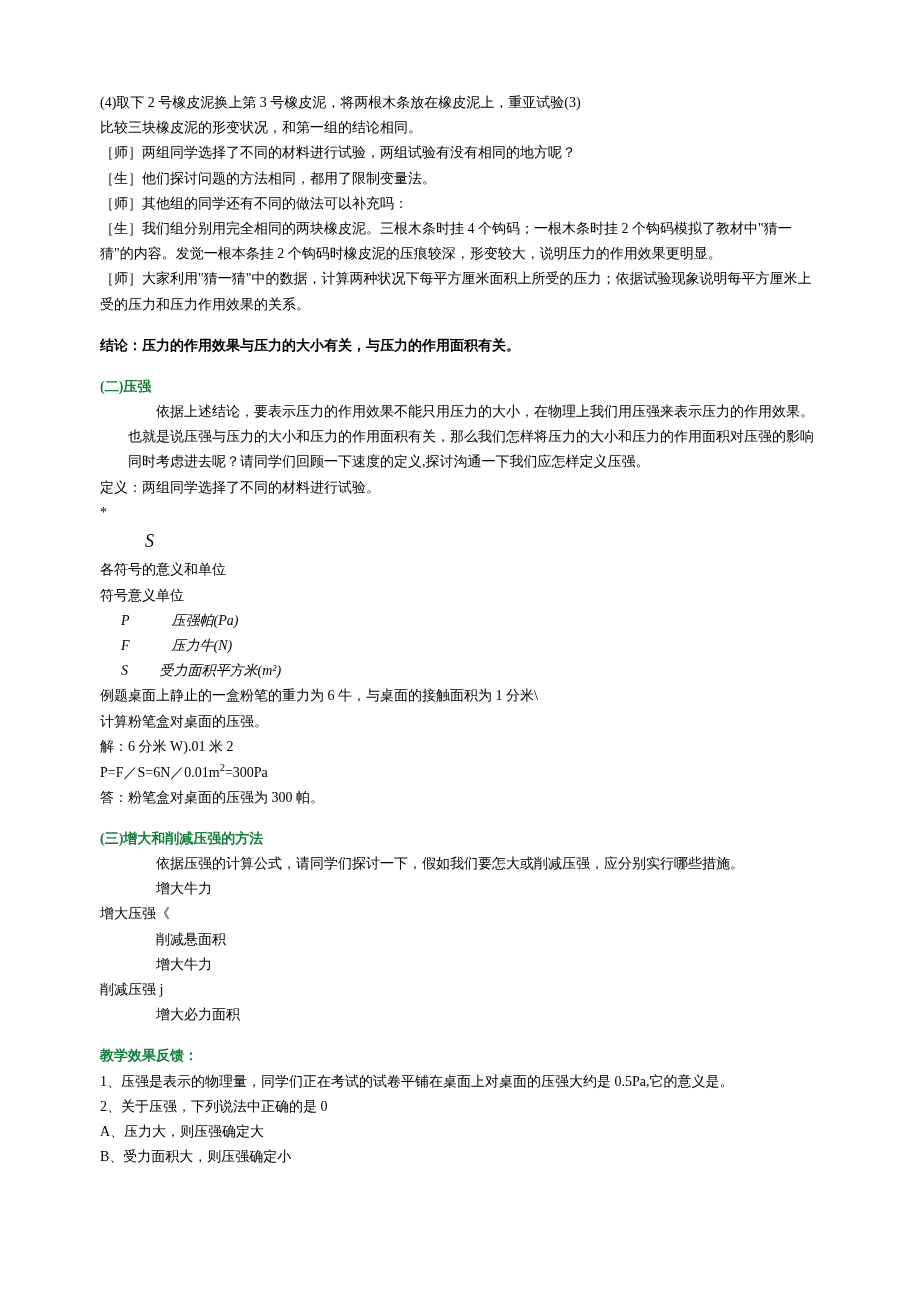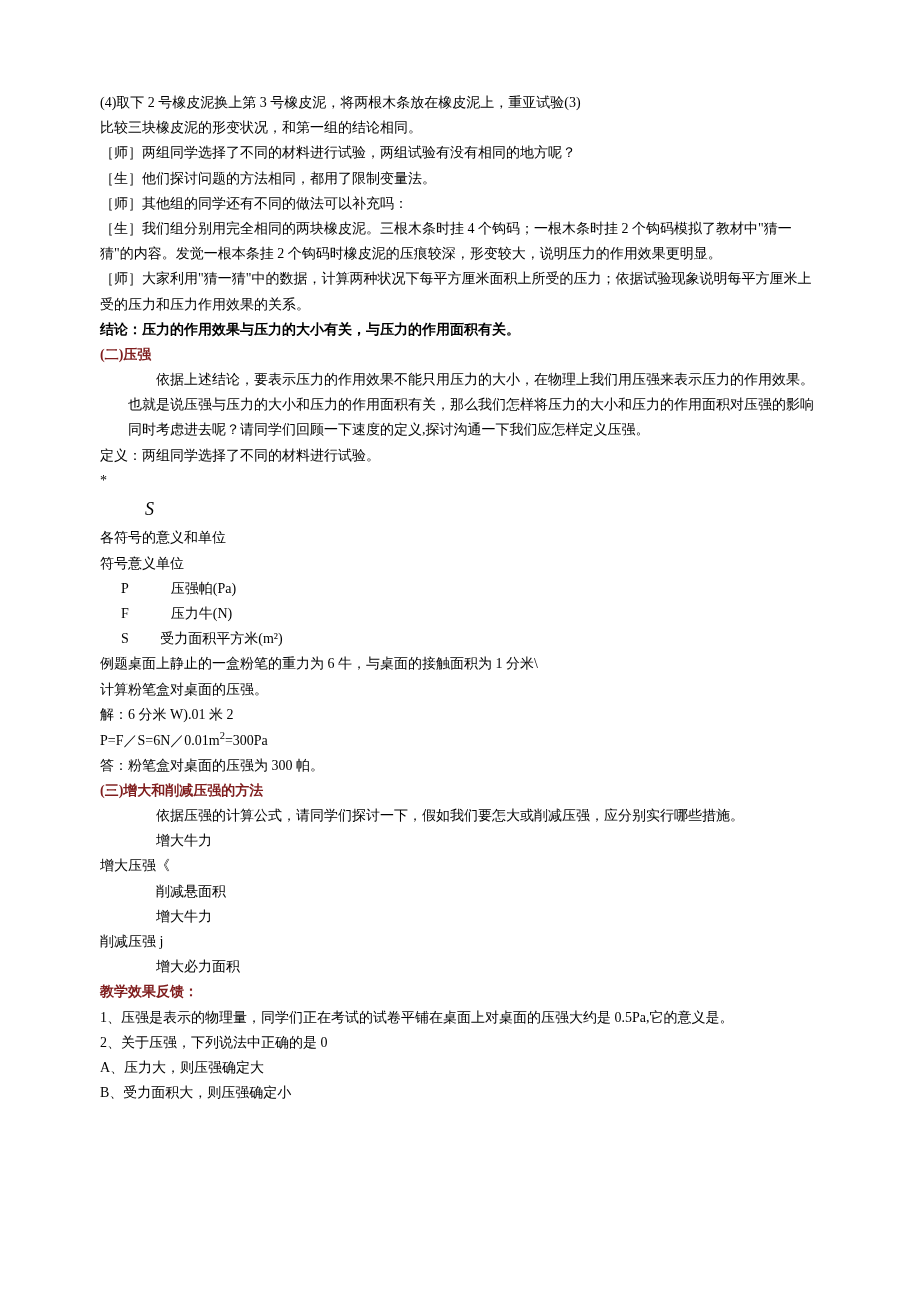--- a/index.html
+++ b/index.html
@@ -12,36 +12,38 @@
     padding: 90px 100px;
     width: 920px;
     box-sizing: border-box;
   }
   p {
     margin: 0;
     padding: 0;
   }
   .bold {
     font-weight: bold;
+    margin-top: 16px;
   }
   .red {
-    color: #7f1d1d;
+    color: #15803d;
   }
   .indent {
     text-indent: 2em;
     margin-left: 28px;
   }
   .italic-s {
     font-style: italic;
     font-family: "Times New Roman", serif;
     font-size: 18px;
     padding-left: 2.5em;
   }
   .pad {
     padding-left: 1.5em;
+    font-style: italic;
   }
   .sup {
     vertical-align: super;
     font-size: 0.75em;
   }
 </style>
 </head>
 <body>
 
 <p>(4)取下 2 号橡皮泥换上第 3 号橡皮泥，将两根木条放在橡皮泥上，重亚试验(3)</p>

